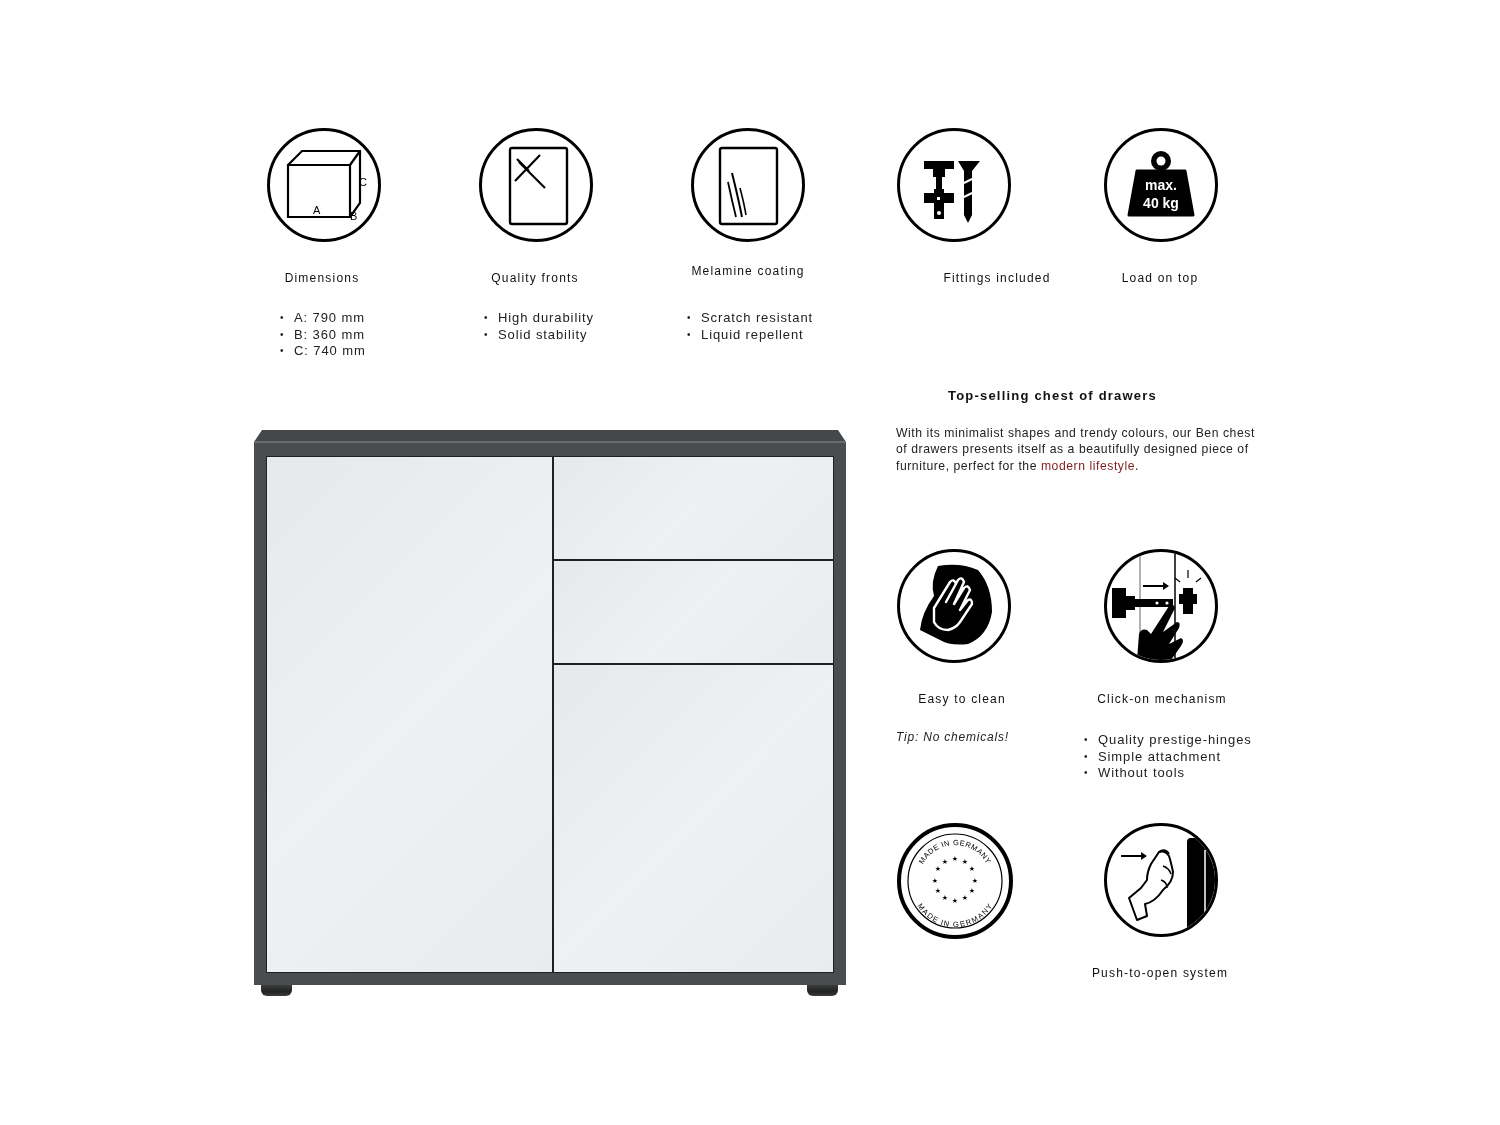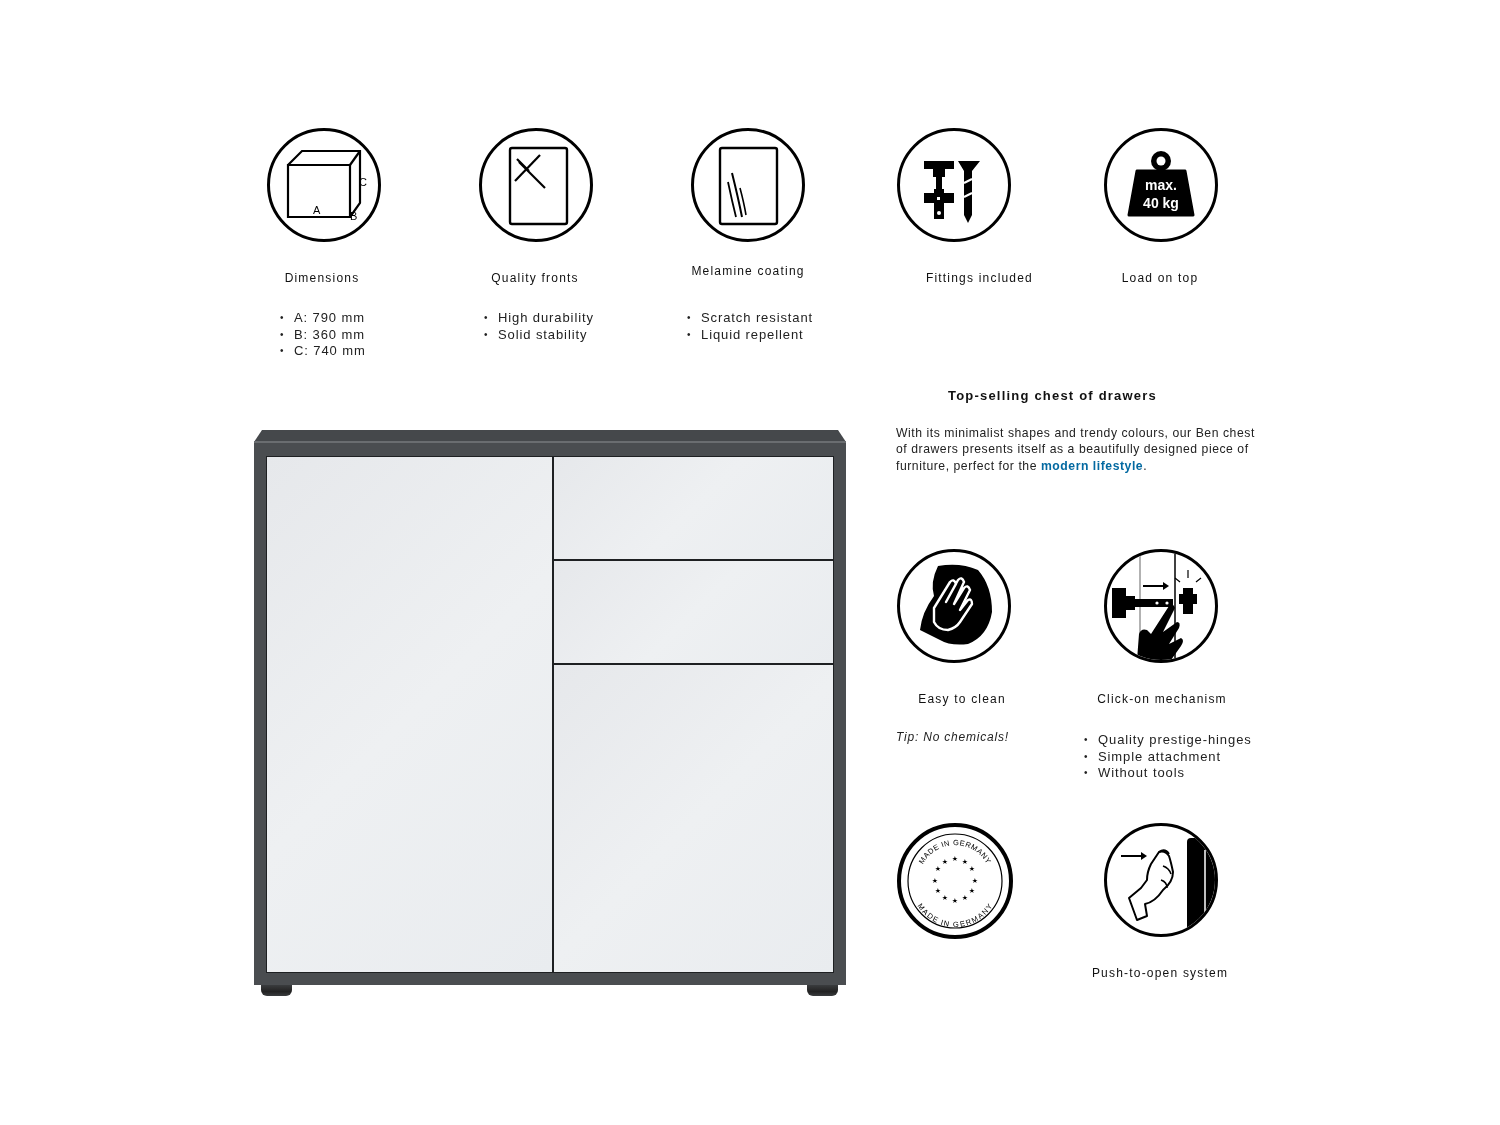--- a/index.html
+++ b/index.html
@@ -7,21 +7,21 @@
          font-family:"Liberation Sans", "DejaVu Sans", sans-serif; color:#111; }
   .circ { position:absolute; width:108px; height:108px; border:3px solid #000; border-radius:50%;
           box-sizing:content-box; background:#fff; overflow:hidden; }
   .circ svg { position:absolute; left:0; top:0; width:108px; height:108px; }
   .title { position:absolute; font-size:12px; letter-spacing:1.2px; white-space:nowrap; text-align:center; }
   .blist { position:absolute; list-style:none; margin:3px; padding:0; font-size:13px; letter-spacing:0.9px; line-height:16.5px; color:#222; }
   .blist li::before { content:"•"; display:inline-block; width:14px; font-size:10px; vertical-align:1px; }
   .tip { position:absolute; font-size:12px; font-style:italic; letter-spacing:0.8px; color:#222; }
   .heading { position:absolute; font-size:13px; font-weight:bold; letter-spacing:1.2px; white-space:nowrap; }
   .para { position:absolute; font-size:12.2px; letter-spacing:0.55px; line-height:16.3px; color:#222; width:370px; }
-  .para b { font-weight:bold; color:#0369a1; }
+  .para b { font-weight:normal; color:#7f1d1d; }
 
   
   .cab-top { position:absolute; left:254px; top:430px; width:592px; height:12px; background:#45484b;
              clip-path: polygon(8px 0, 584px 0, 592px 12px, 0 12px); }
   .cab-body { position:absolute; left:254px; top:442px; width:592px; height:543px; background:#4a4d50; }
   .cab-edge { position:absolute; left:254px; top:441px; width:592px; height:2px; background:#6a6d70; }
   .front { position:absolute; background:linear-gradient(135deg,#e6e8eb 0%,#eef0f2 50%,#e9ecef 100%);
            border:1.5px solid #1e2022; box-sizing:border-box; }
   .foot { position:absolute; top:985px; width:31px; height:11px; background:linear-gradient(#3a3c3e,#222 60%,#3a3c3e);
           border-radius:0 0 6px 6px; }
@@ -81,21 +81,21 @@
     <rect x="36" y="44" width="6" height="22" fill="#000"></rect>
     <rect x="24" y="62" width="30" height="10" fill="#000"></rect>
     <rect x="34" y="58" width="10" height="30" fill="#000"></rect>
     <circle cx="39" cy="82" r="2" fill="#fff"></circle>
     <rect x="37" y="66" width="3" height="3" fill="#fff"></rect>
     <polygon points="58,30 80,30 72,40 72,84 68,92 64,84 64,40" fill="#000"></polygon>
     <line x1="64" y1="52" x2="72" y2="48" stroke="#fff" stroke-width="2"></line>
     <line x1="64" y1="66" x2="72" y2="62" stroke="#fff" stroke-width="2"></line>
   </svg>
 </div>
-<div class="title" style="left:873px;top:271px;width:160px;text-align:right;">Fittings included</div>
+<div class="title" style="left:917px;top:271px;width:160px;">Fittings included</div>
 
 <div class="circ" style="left:1104px;top:128px;">
   <svg viewBox="0 0 108 108">
     <circle cx="54" cy="30" r="10" fill="#000"></circle>
     <circle cx="54" cy="30" r="4.5" fill="#fff"></circle>
     <polygon points="30,40 78,40 86,84 22,84" fill="#000" stroke="#000" stroke-linejoin="round" stroke-width="3"></polygon>
     <text x="54" y="59" text-anchor="middle" fill="#fff" font-weight="bold" font-size="14" font-family="Liberation Sans, sans-serif">max.</text>
     <text x="54" y="77" text-anchor="middle" fill="#fff" font-weight="bold" font-size="14" font-family="Liberation Sans, sans-serif">40 kg</text>
   </svg>
 </div>

